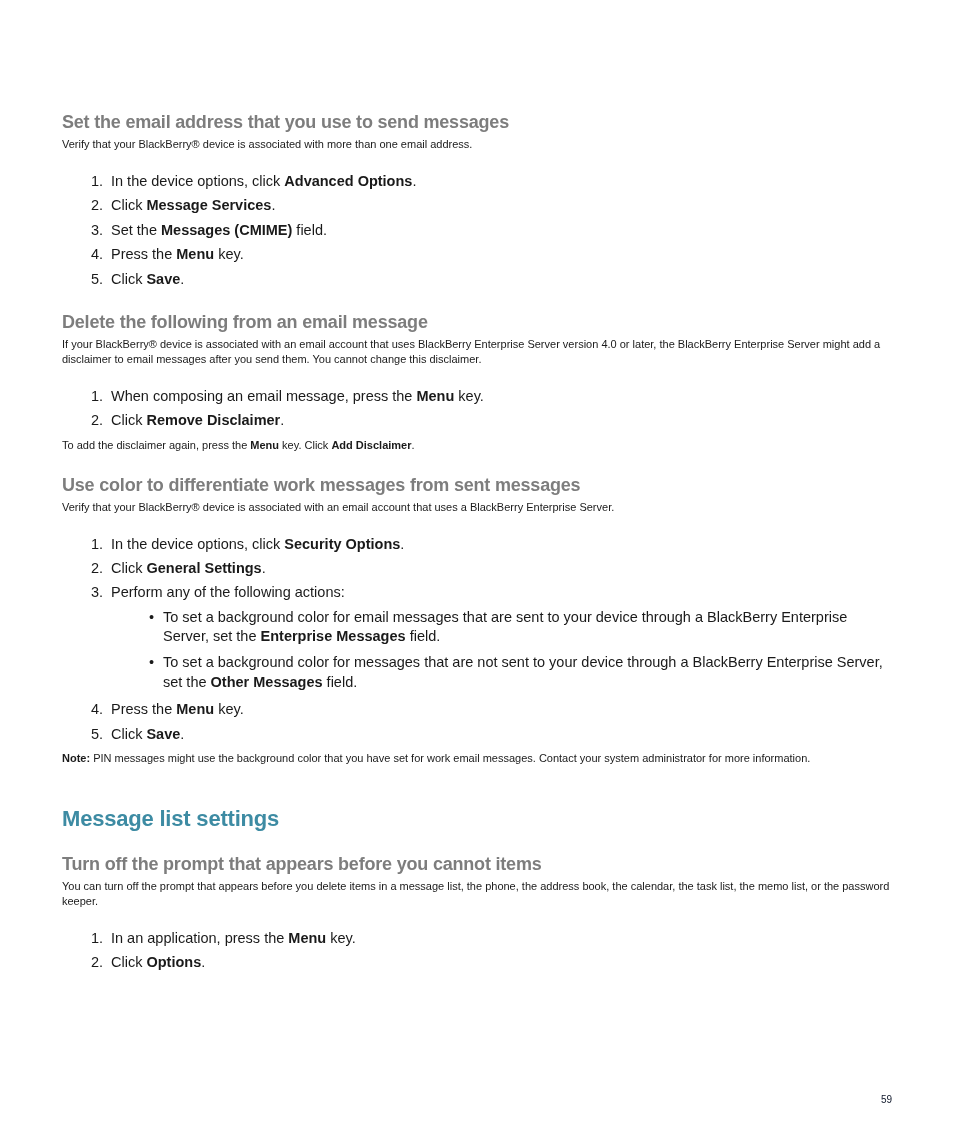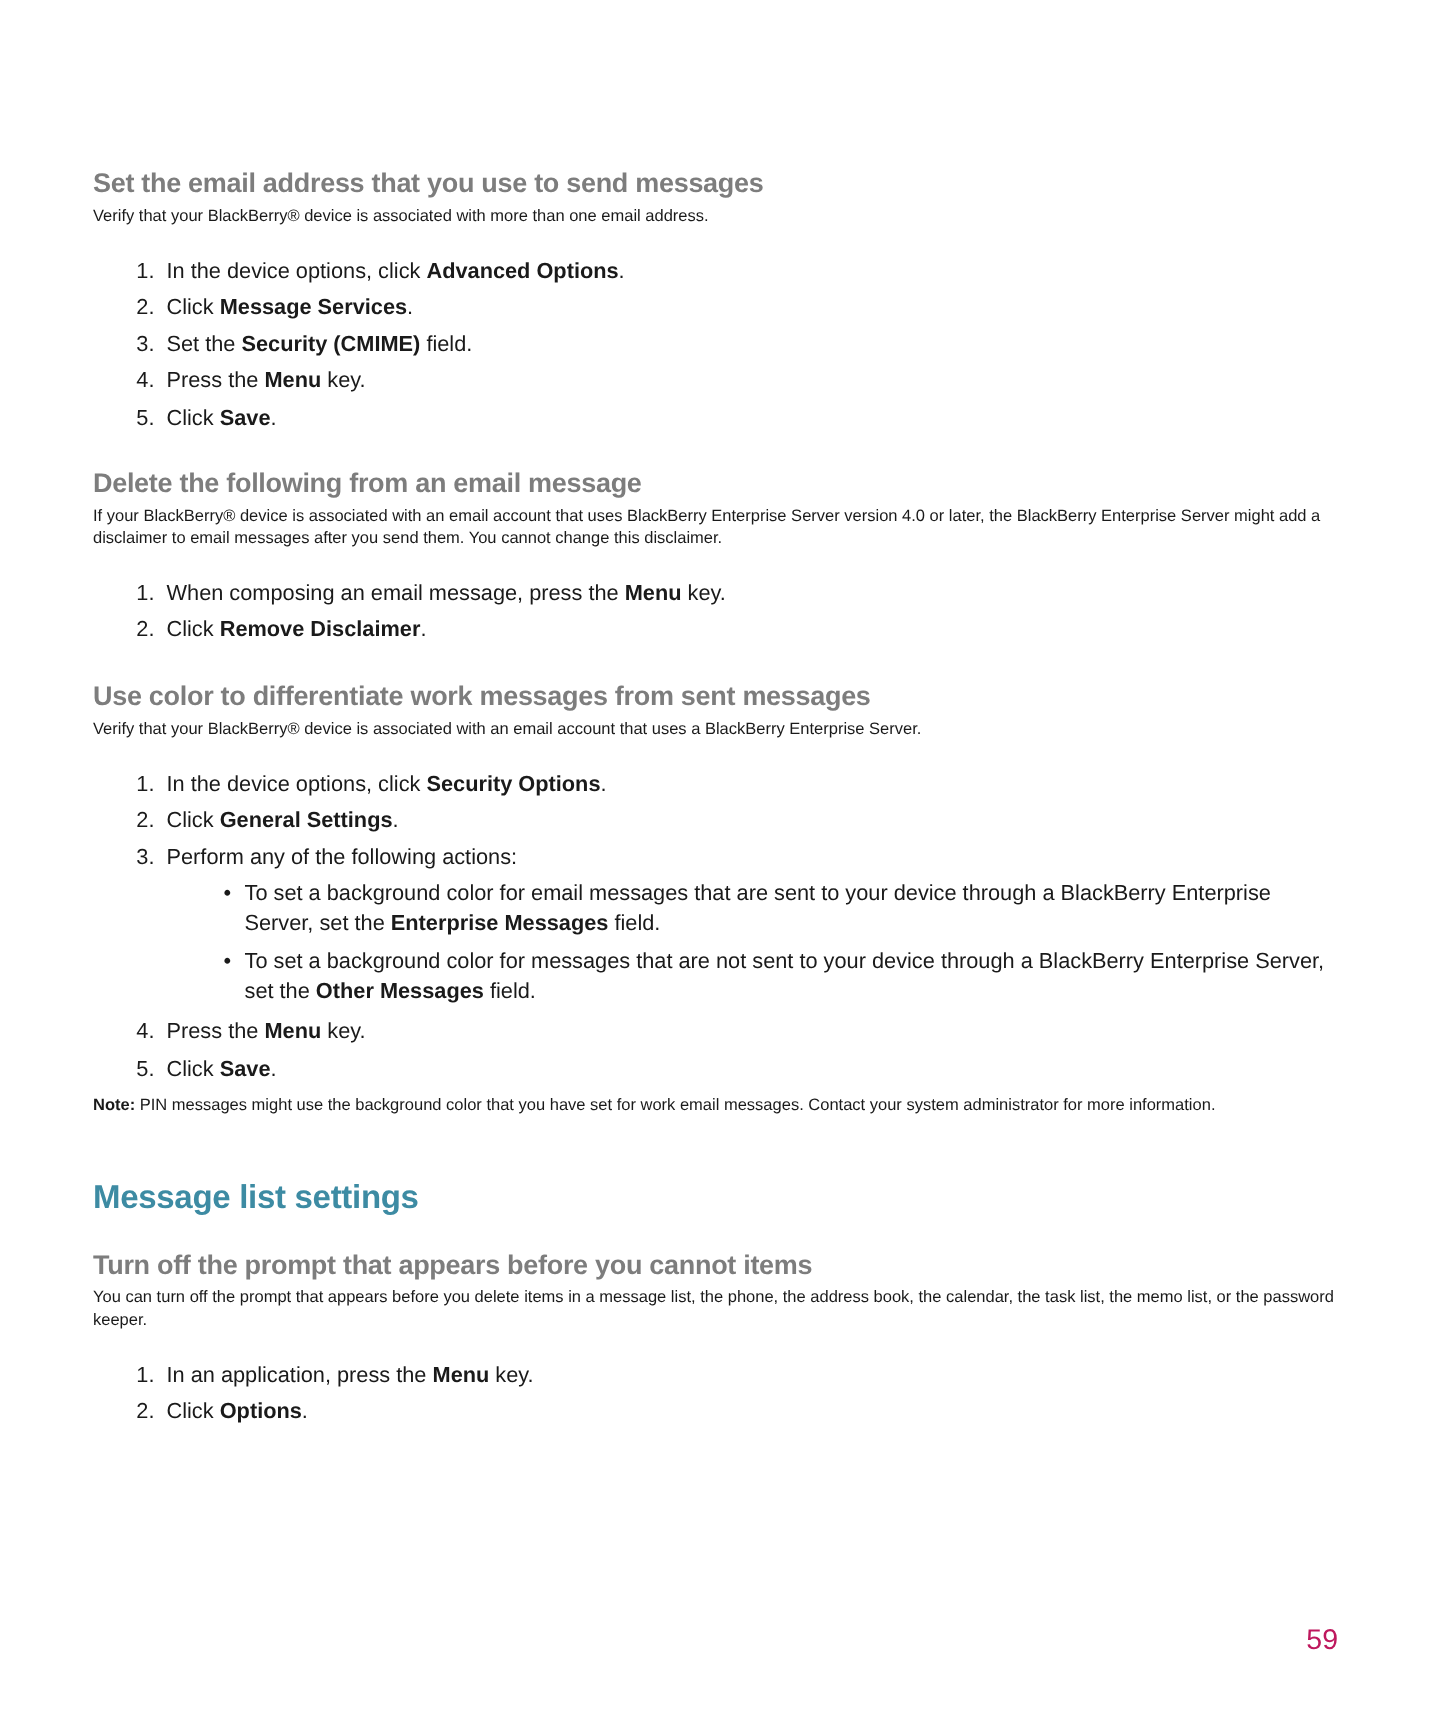--- a/index.html
+++ b/index.html
@@ -64,45 +64,46 @@
     position: absolute;
     left: 0;
     top: 0;
     color: #1a1a1a;
   }
   .bold { font-weight: 700; }
   .pagenum {
     position: absolute;
     right: 62px;
     bottom: 40px;
-    font-size: 19px;
-    color: #be185d;
+    font-size: 10px;
+    color: #0f172a;
   }
 </style>
 </head>
 <body>
 
 <div class="page">
 
   <h3 class="sub">Set the email address that you use to send messages</h3>
   <p class="body">Verify that your BlackBerry® device is associated with more than one email address.</p>
   <ol>
     <li><span>In the device options, click </span><span class="bold">Advanced Options</span><span>.</span></li>
     <li><span>Click </span><span class="bold">Message Services</span><span>.</span></li>
-    <li><span>Set the </span><span class="bold">Security (CMIME)</span><span> field.</span></li>
+    <li><span>Set the </span><span class="bold">Messages (CMIME)</span><span> field.</span></li>
     <li><span>Press the </span><span class="bold">Menu</span><span> key.</span></li>
     <li><span>Click </span><span class="bold">Save</span><span>.</span></li>
   </ol>
 
   <h3 class="sub">Delete the following from an email message</h3>
   <p class="body">If your BlackBerry® device is associated with an email account that uses BlackBerry Enterprise Server version 4.0 or later, the BlackBerry Enterprise Server might add a disclaimer to email messages after you send them. You cannot change this disclaimer.</p>
   <ol>
     <li><span>When composing an email message, press the </span><span class="bold">Menu</span><span> key.</span></li>
     <li><span>Click </span><span class="bold">Remove Disclaimer</span><span>.</span></li>
   </ol>
+  <p class="body"><span>To add the disclaimer again, press the </span><span class="bold">Menu</span><span> key. Click </span><span class="bold">Add Disclaimer</span><span>.</span></p>
 
   <h3 class="sub">Use color to differentiate work messages from sent messages</h3>
   <p class="body">Verify that your BlackBerry® device is associated with an email account that uses a BlackBerry Enterprise Server.</p>
   <ol>
     <li><span>In the device options, click </span><span class="bold">Security Options</span><span>.</span></li>
     <li><span>Click </span><span class="bold">General Settings</span><span>.</span></li>
     <li><span>Perform any of the following actions:</span>
       <ul class="inner">
         <li><span>To set a background color for email messages that are sent to your device through a BlackBerry Enterprise Server, set the </span><span class="bold">Enterprise Messages</span><span> field.</span></li>
         <li><span>To set a background color for messages that are not sent to your device through a BlackBerry Enterprise Server, set the </span><span class="bold">Other Messages</span><span> field.</span></li>

